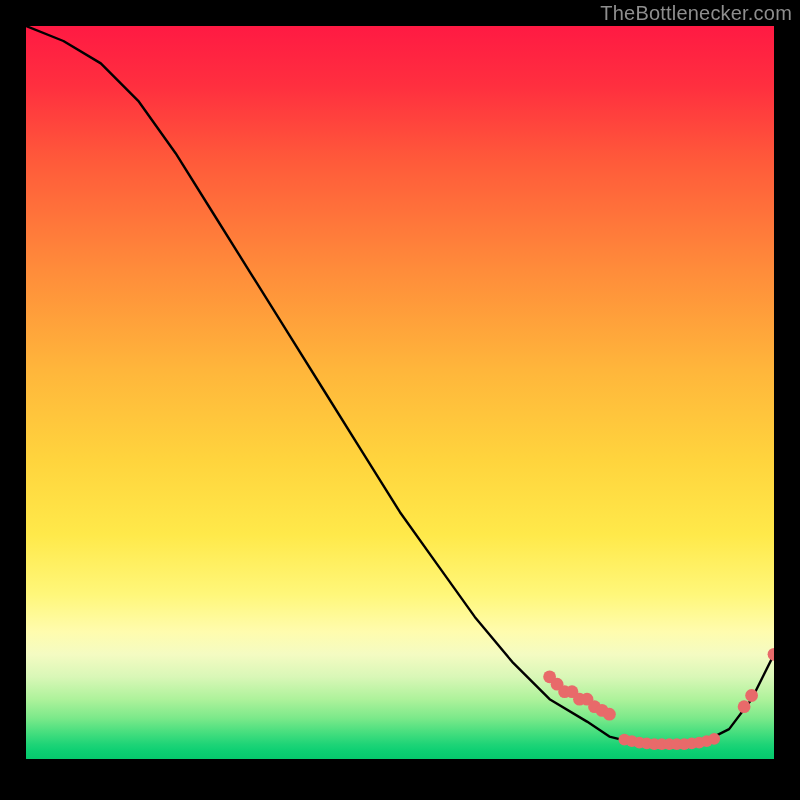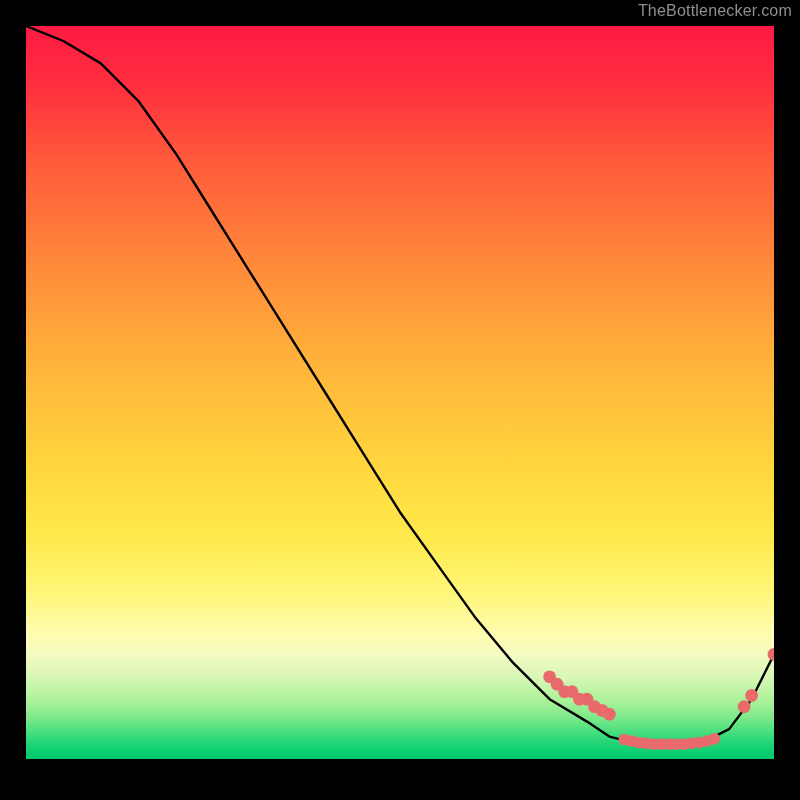--- a/index.html
+++ b/index.html
@@ -15,21 +15,21 @@
     position: relative;
     width: 800px;
     height: 800px;
     background: #000;
   }
   .watermark {
     position: absolute;
     top: 2px;
     right: 8px;
     color: #8e8e8e;
-    font-size: 16px;
+    font-size: 20px;
     letter-spacing: 0.2px;
     font-weight: 500;
   }
   .plot-frame {
     position: absolute;
     left: 26px;
     top: 26px;
     width: 748px;
     height: 748px;
     background: #000;

